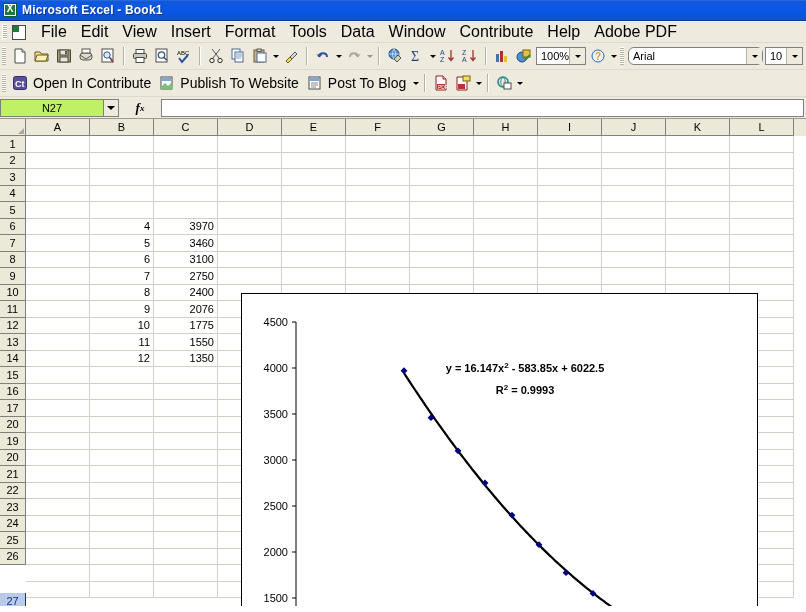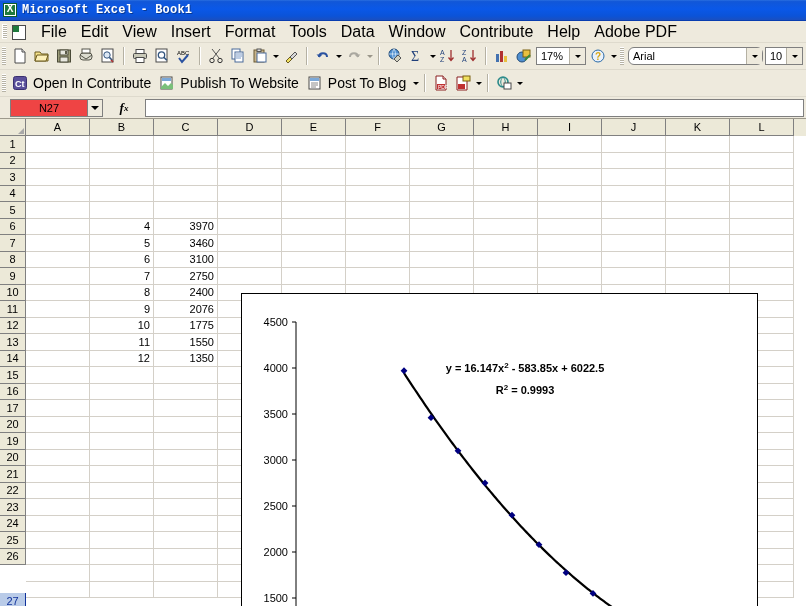--- a/index.html
+++ b/index.html
@@ -12,21 +12,20 @@
   }
   .app{position:relative;width:806px;height:612px;}
 
   
   .titlebar{
     height:20px;
     background:linear-gradient(to bottom,#2a6fe0 0%,#1157d8 8%,#0a58e8 45%,#0b53d8 80%,#1a4fc0 100%);
     display:flex;align-items:center;
     padding-left:3px;
     border-bottom:1px solid #083db0;
-    font-family:Liberation Mono, monospace;
   }
   .titlebar .xl-logo{
     width:14px;height:14px;margin-right:5px;
     background:#ffffff;border:1px solid #0b5d2a;
     position:relative;box-sizing:border-box;
   }
   .titlebar .xl-logo:before{
     content:"";position:absolute;left:1px;top:1px;right:1px;bottom:1px;
     background:#1f7a3d;
   }
@@ -107,21 +106,21 @@
     border-top:3px solid #000;
   }
   .tb-text{font-size:14px;color:#000;padding:0 5px 0 2px;white-space:nowrap;flex:0 0 auto;text-align:center;}
 
   
   .formulabar{
     height:21px;background:#eeeadd;display:flex;align-items:center;
     border-bottom:1px solid #9d998c;
   }
   .namebox{
-    width:77px;height:18px;margin-left:10px;background:#ef4444;
+    width:103px;height:18px;margin-left:0;background:#bef264;
     border:1px solid #7f7f7f;border-right:none;
     display:flex;align-items:center;justify-content:center;
     font-size:11px;box-sizing:border-box;
   }
   .namebox-btn{
     width:16px;height:18px;background:#eeeadd;border:1px solid #7f7f7f;
     display:flex;align-items:center;justify-content:center;box-sizing:border-box;
   }
   .namebox-btn:after{
     content:"";border-left:4px solid transparent;border-right:4px solid transparent;
@@ -371,21 +370,21 @@
     </div>
     <div class="tb-btn">
       <svg width="16" height="16" viewBox="0 0 16 16">
           <circle cx="6" cy="9" r="5" fill="#4f8fd0" stroke="#204a78"></circle>
           <rect x="7" y="2" width="7" height="7" fill="#e8c040" stroke="#7a6010"></rect>
           <path d="M9 12l5-5" stroke="#3a8a3a" stroke-width="2"></path>
         </svg>
     </div>
 
     <div class="tb-combo" style="width:50px;">
-      <span class="val">17%</span>
+      <span class="val">100%</span>
       <span class="cbtn"></span>
     </div>
 
     <div class="tb-btn">
       <svg width="16" height="16" viewBox="0 0 16 16">
           <circle cx="8" cy="8" r="6" fill="#eaf2fb" stroke="#2a6aa8"></circle>
           <text x="5" y="12" font-size="10" font-family="Liberation Sans" font-weight="bold" fill="#d8a818">?</text>
         </svg>
     </div>
     <div class="tb-arrow"></div>

